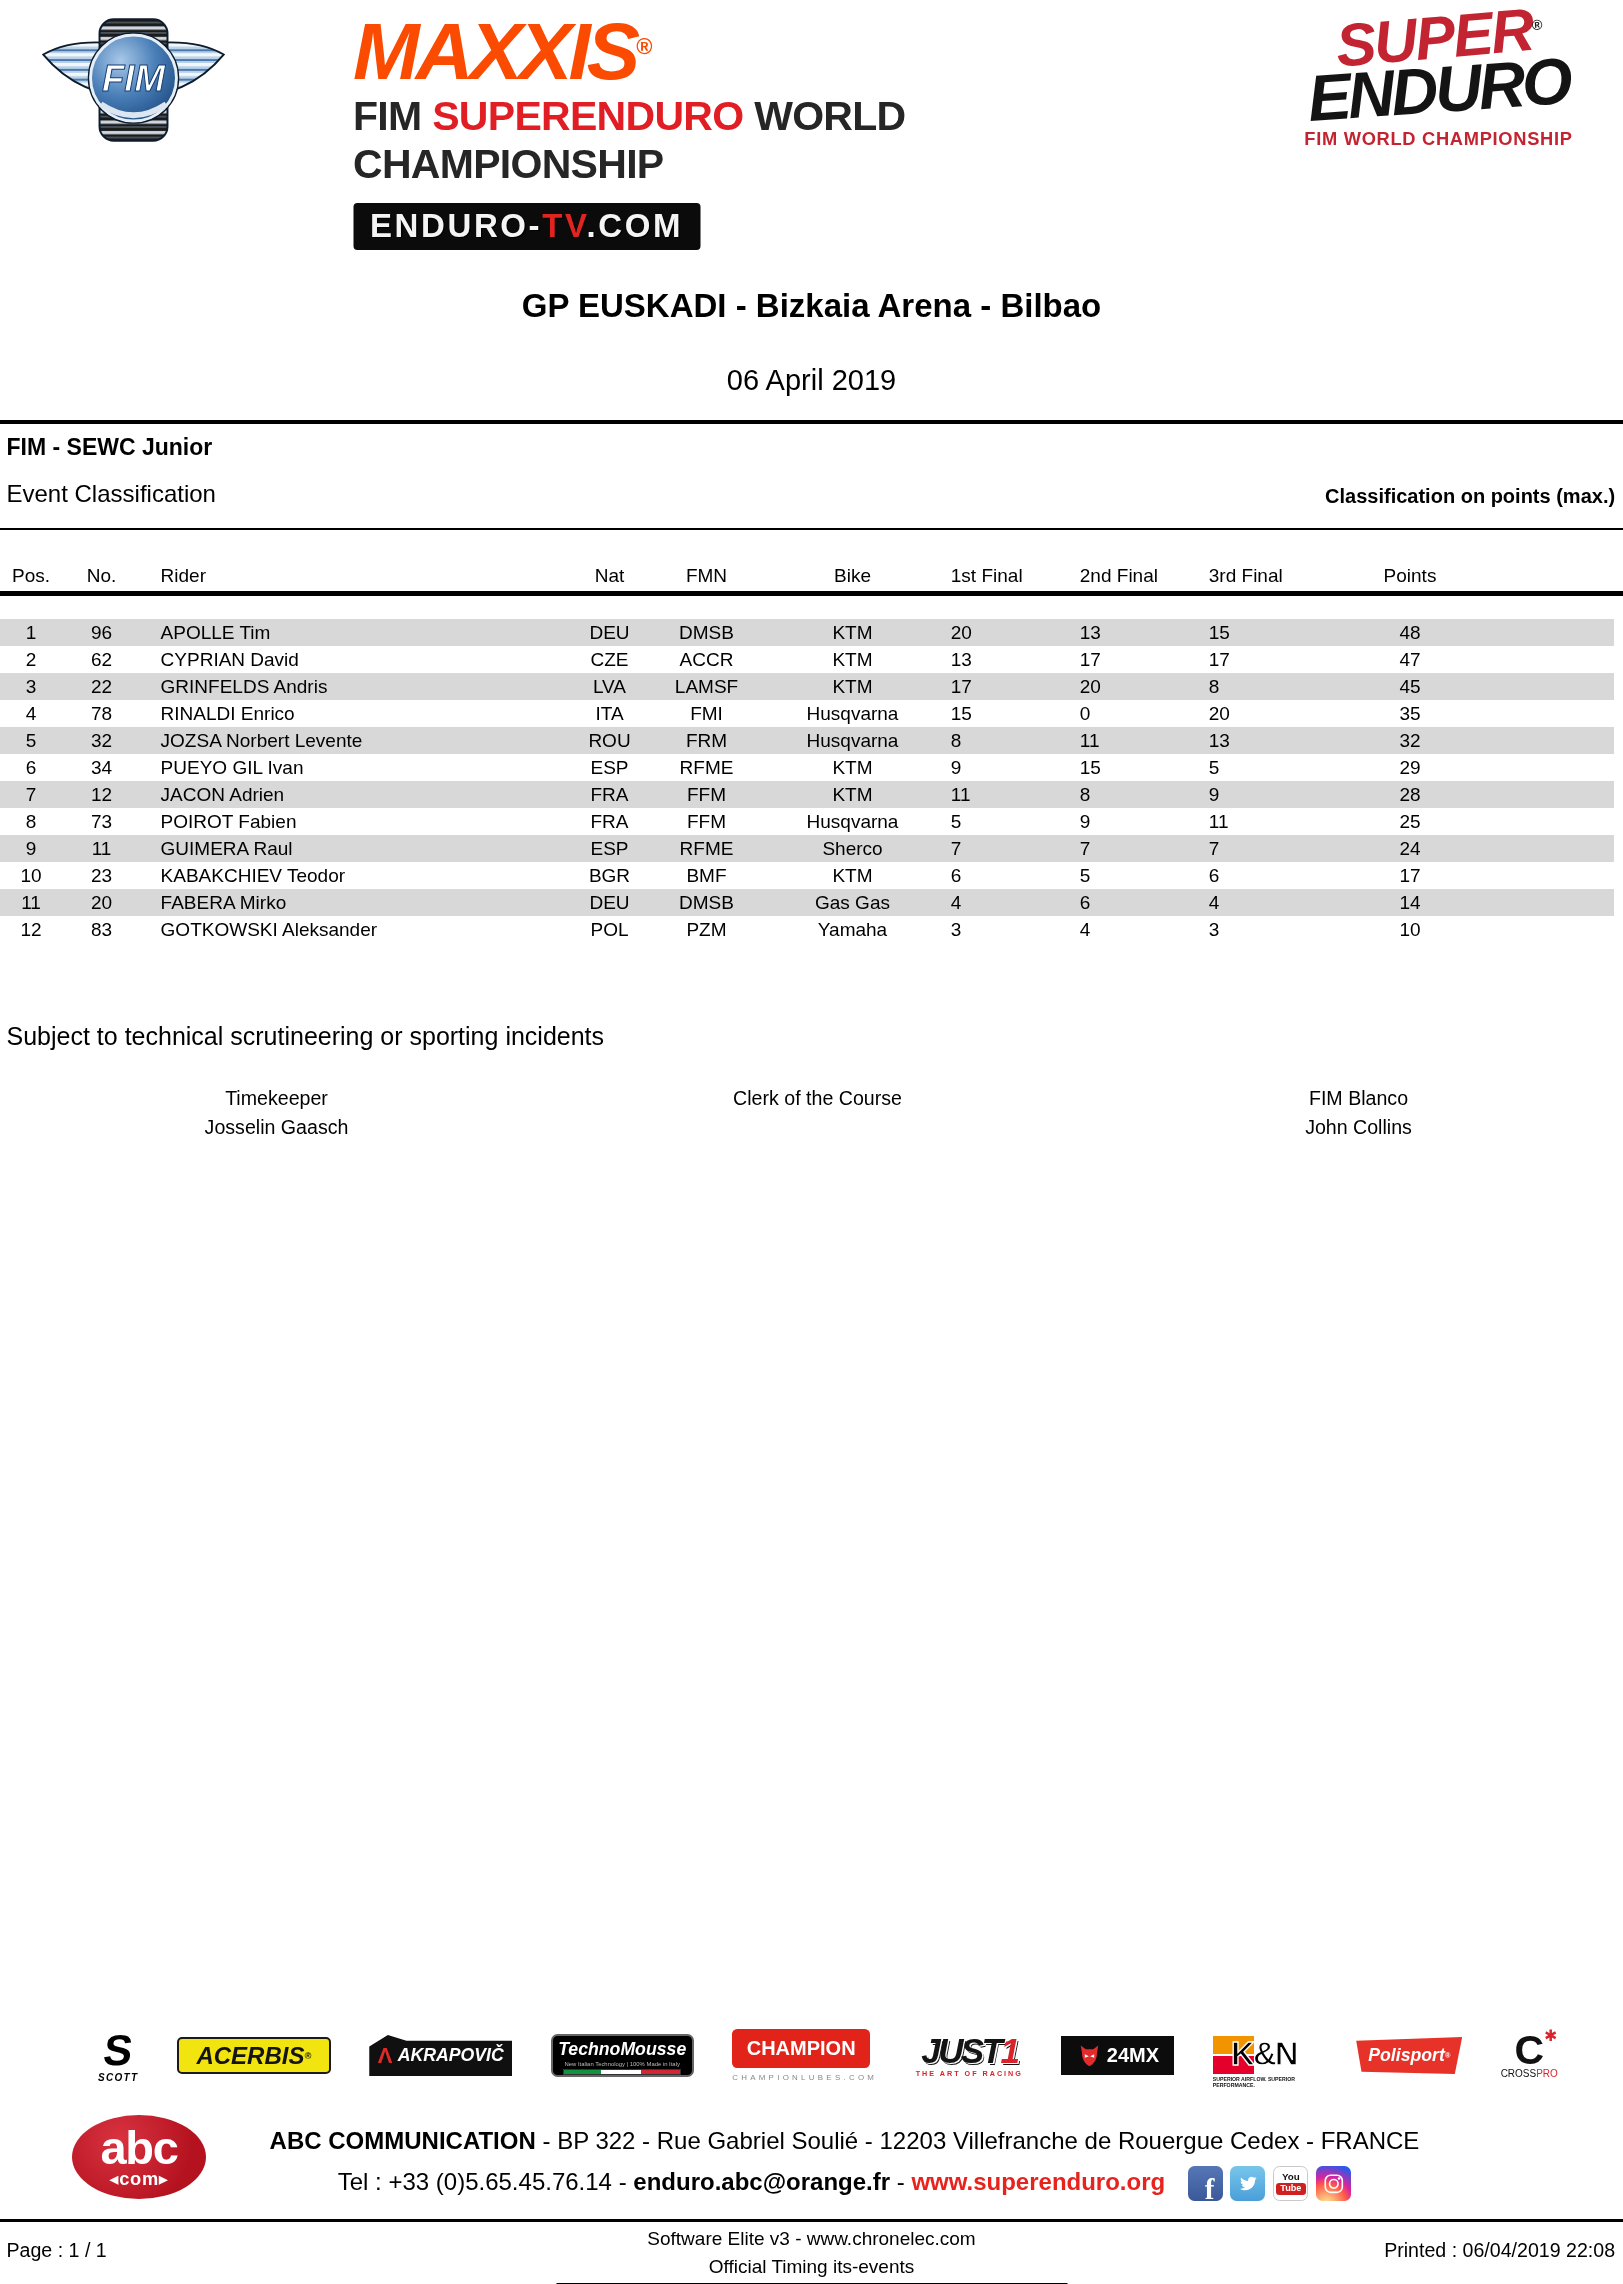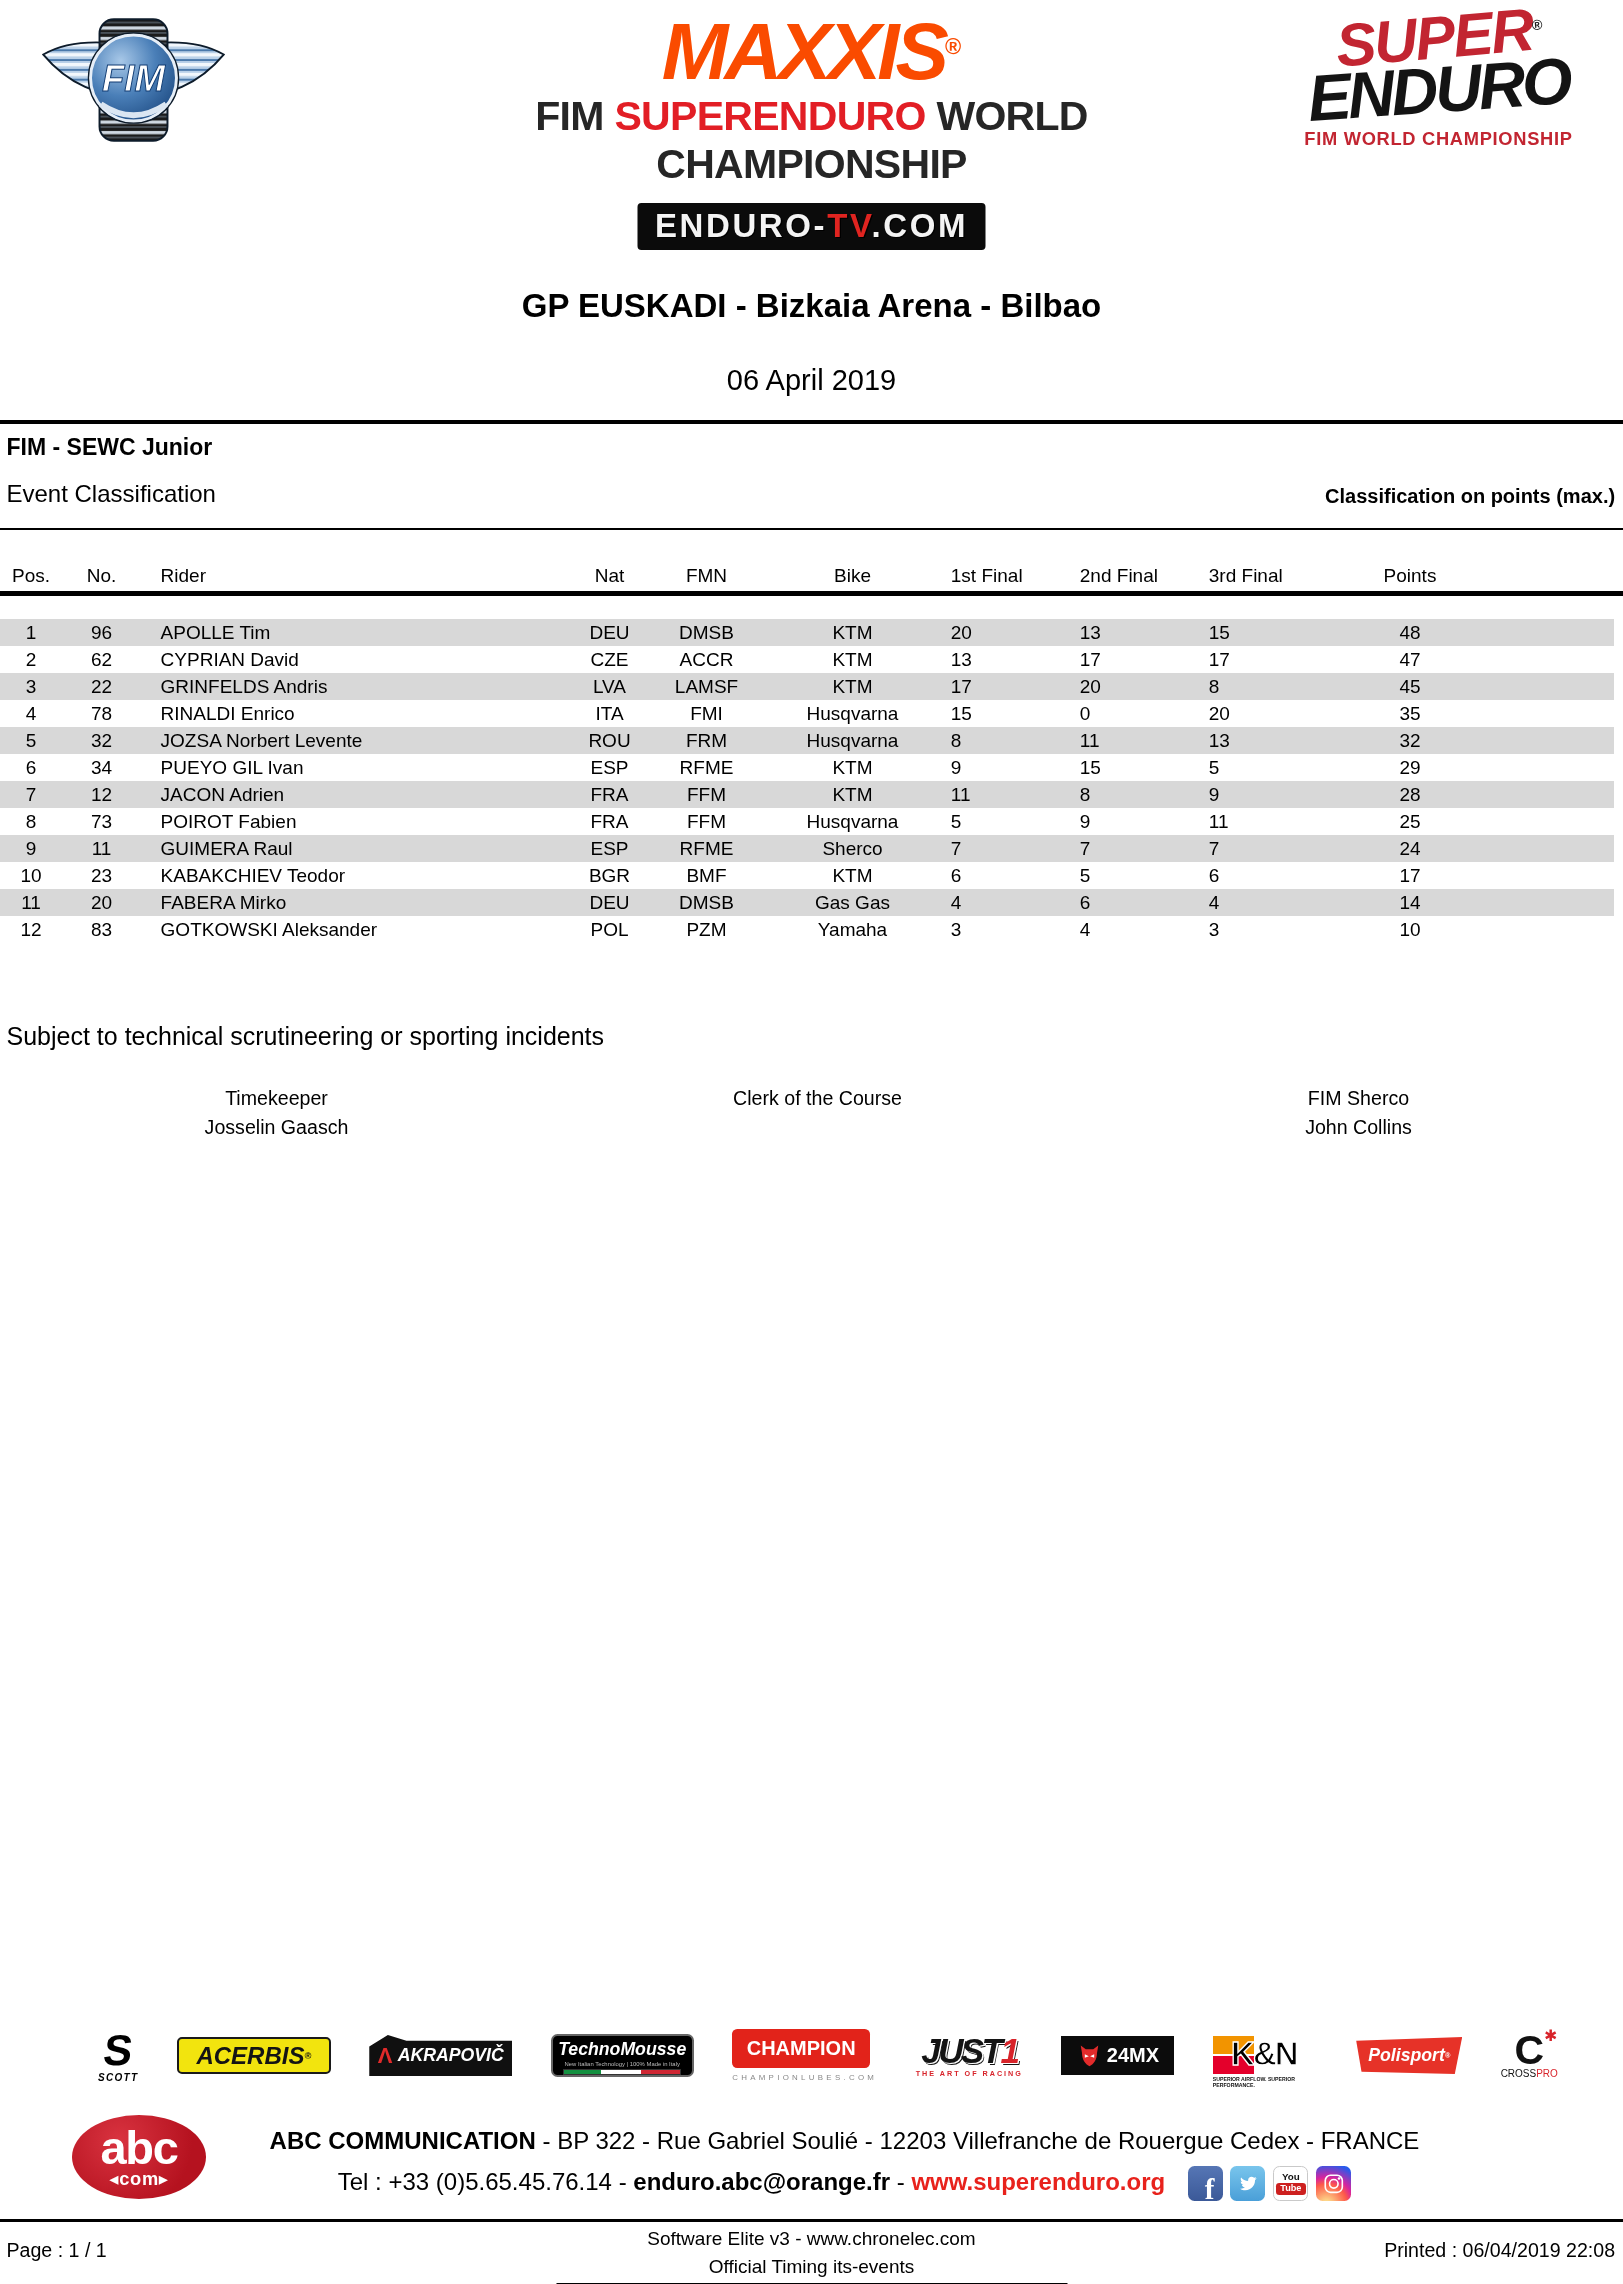--- a/index.html
+++ b/index.html
@@ -3,21 +3,21 @@
 <meta charset="utf-8">
 <style>
   * { margin:0; padding:0; box-sizing:border-box; }
   body { background:#888; }
   .page {
     position:relative; width:1623px; height:2284px; background:#fff;
     font-family:"Liberation Sans","DejaVu Sans",sans-serif; color:#000; overflow:hidden;
   }
   
   .fim-logo { position:absolute; left:38px; top:14.4px; width:191px; height:132px; }
-  .center-head { position:absolute; left:50%; top:11.8px; transform:translateX(-50%); width:917px; text-align:center; }
+  .center-head { position:absolute; left:50%; top:11.8px; transform:translateX(-50%); width:917px; }
   .maxxis { font-size:80px; font-weight:900; font-style:italic; letter-spacing:-3.9px; color:#fa4b00; line-height:1; }
   .maxxis .reg { font-size:22px; font-weight:700; vertical-align:25px; letter-spacing:0; font-style:normal; }
   .series-line { font-size:41px; font-weight:700; line-height:1.18; letter-spacing:-0.7px; color:#262626; }
   .series-line .red { color:#e21e25; }
   .endurotv {
     display:inline-block; margin-top:14.4px; background:#0b0b0b; color:#f4f4f4;
     font-size:33px; font-weight:900; letter-spacing:2.6px; padding:3.9px 17px 5.2px;
     border-radius:3.9px; text-shadow:1.3px 1.3px 0 #000;
   }
   .endurotv .tv { color:#e02420; }
@@ -360,21 +360,21 @@
       <div class="official shade">
         <div>Timekeeper</div>
         <div>Josselin Gaasch</div>
       </div>
 
       <div class="official">
         <div>Clerk of the Course</div>
       </div>
 
       <div class="official shade">
-        <div>FIM Sherco</div>
+        <div>FIM Blanco</div>
         <div>John Collins</div>
       </div>
     </div>
 
   <div class="sponsors">
     <div class="sp">
       <div class="scott-s">S</div>
       <div class="scott-t">SCOTT</div>
     </div>
     <div class="sp acerbis">

